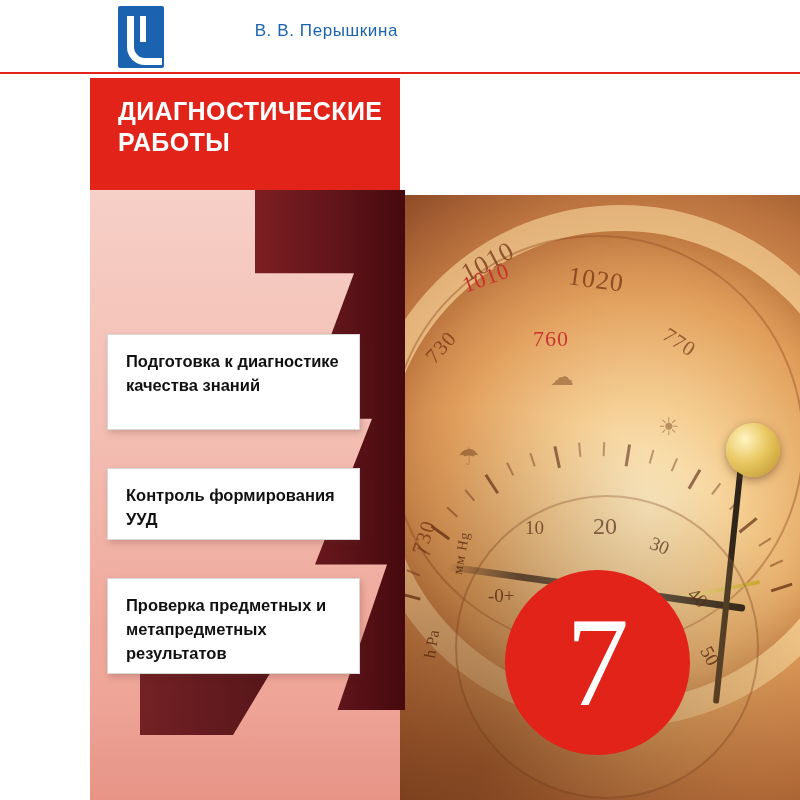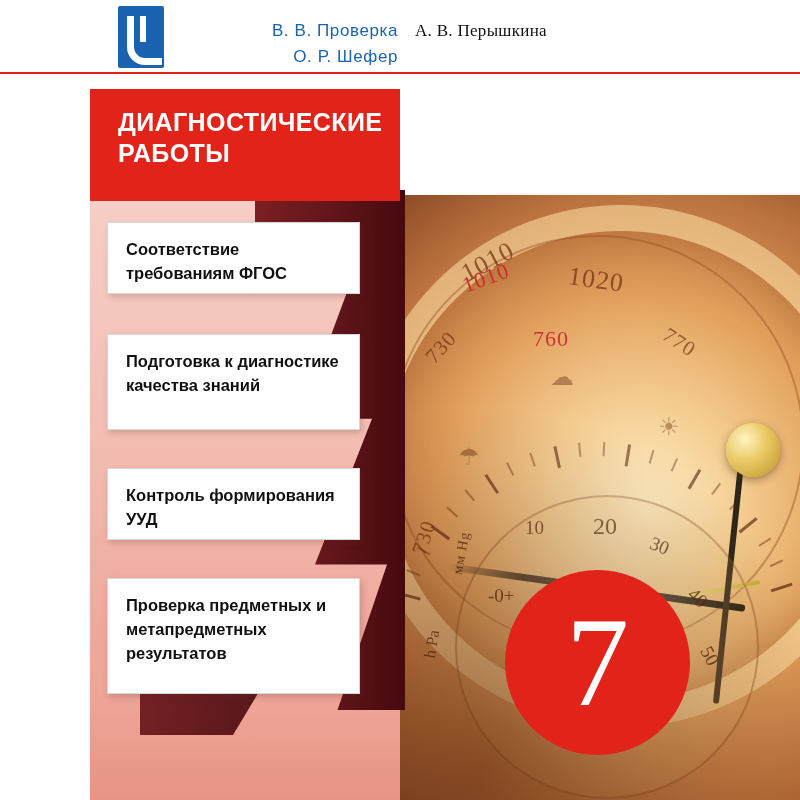--- a/index.html
+++ b/index.html
@@ -37,21 +37,21 @@
     top: 0;
     width: 90px;
     height: 800px;
     background: #ffffff;
   }
 
   
   .red-banner {
     position: absolute;
     left: 90px;
-    top: 89px;
+    top: 78px;
     width: 310px;
     height: 112px;
     background: #e2231a;
   }
   .red-banner-text {
     position: absolute;
     left: 28px;
     top: 18px;
     width: 280px;
     color: #ffffff;
@@ -354,21 +354,21 @@
     font-weight: bold;
     font-size: 16.5px;
     line-height: 24px;
     padding: 14px 16px 14px 18px;
     box-sizing: border-box;
     width: 253px;
   }
   #feature-0 { top: 222px; height: 72px; }
   #feature-1 { top: 334px; height: 96px; }
   #feature-2 { top: 468px; height: 72px; }
-  #feature-3 { top: 578px; height: 116px; }
+  #feature-3 { top: 578px; height: 96px; }
 
   .left-bottom-fade {
     position: absolute;
     left: 90px;
     top: 700px;
     width: 310px;
     height: 100px;
     background: linear-gradient(180deg, rgba(236,160,147,0) 0%, rgba(228,140,126,0.6) 100%);
   }
 </style>
@@ -492,31 +492,28 @@
 
   <div class="top-rule-left"></div>
   <div class="top-rule"></div>
 
   <div class="logo">
     <div class="swoosh"></div>
     <div class="swoosh2"></div>
   </div>
 
   <div class="authors">
-    <div>В. В. Проверка</div>
-    <div>О. Р. Шефер</div>
+    <div>В. В. Перышкина</div>
   </div>
 
   <div class="textbook-ref">
-    <div>А. В. Перышкина</div>
   </div>
 
   <div class="red-banner">
     <div class="red-banner-text">Диагностические работы</div>
   </div>
 
 
-  <div class="feature" id="feature-0">Соответствие требованиям ФГОС</div>
   <div class="feature" id="feature-1">Подготовка к диагностике качества знаний</div>
   <div class="feature" id="feature-2">Контроль формирования УУД</div>
   <div class="feature" id="feature-3">Проверка предметных и метапредметных результатов</div>
 
 </div>
 
 </body></html>

